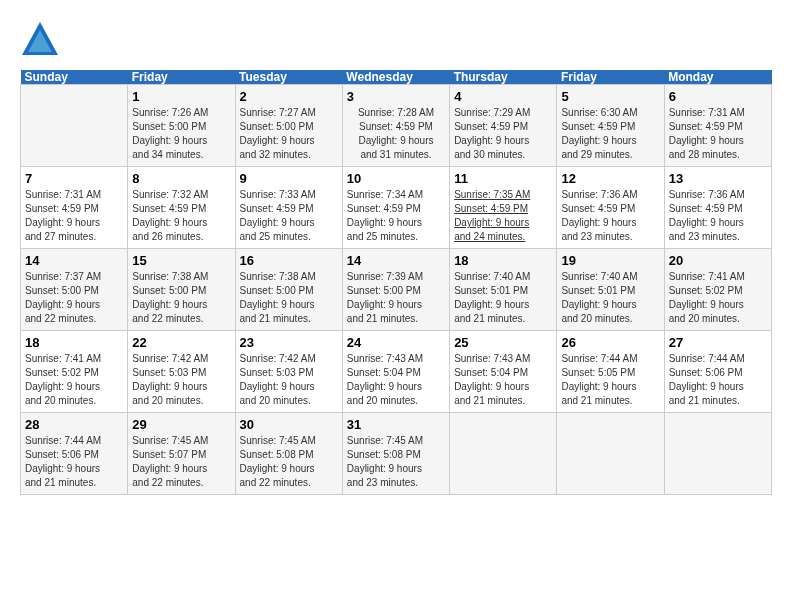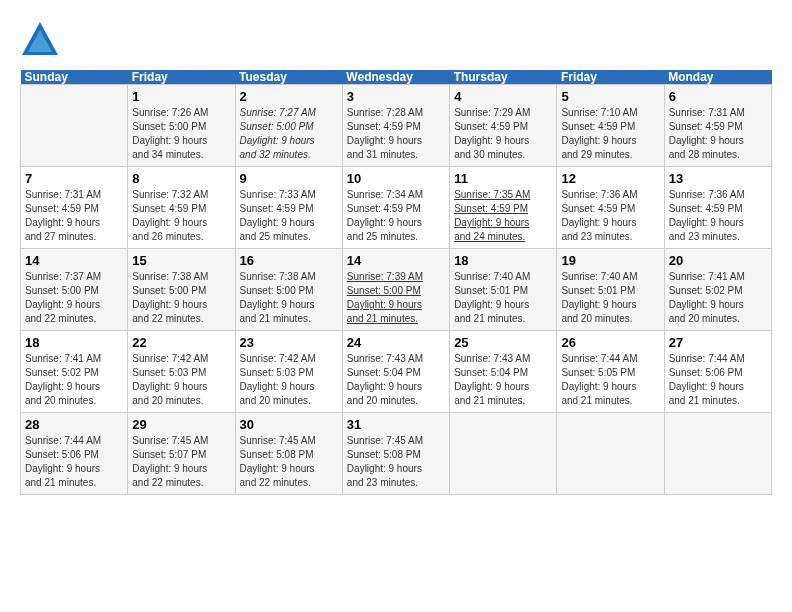--- a/index.html
+++ b/index.html
@@ -131,42 +131,42 @@
         <td class="empty-cell"></td>
         <td>
           <span class="day-number">1</span>
           <div class="day-info" style="white-space: pre-line;">Sunrise: 7:26 AM
 Sunset: 5:00 PM
 Daylight: 9 hours
 and 34 minutes.</div>
         </td>
         <td>
           <span class="day-number">2</span>
-          <div class="day-info" style="white-space: pre-line; font-style: italic;">Sunrise: 7:27 AM
+          <div class="day-info" style="white-space: pre-line;">Sunrise: 7:27 AM
 Sunset: 5:00 PM
 Daylight: 9 hours
 and 32 minutes.</div>
         </td>
         <td>
           <span class="day-number">3</span>
-          <div class="day-info" style="white-space: pre-line;">Sunrise: 7:28 AM
+          <div class="day-info" style="white-space: pre-line; text-align: center;">Sunrise: 7:28 AM
 Sunset: 4:59 PM
 Daylight: 9 hours
 and 31 minutes.</div>
         </td>
         <td>
           <span class="day-number">4</span>
           <div class="day-info" style="white-space: pre-line;">Sunrise: 7:29 AM
 Sunset: 4:59 PM
 Daylight: 9 hours
 and 30 minutes.</div>
         </td>
         <td>
           <span class="day-number">5</span>
-          <div class="day-info" style="white-space: pre-line;">Sunrise: 7:10 AM
+          <div class="day-info" style="white-space: pre-line;">Sunrise: 6:30 AM
 Sunset: 4:59 PM
 Daylight: 9 hours
 and 29 minutes.</div>
         </td>
         <td>
           <span class="day-number">6</span>
           <div class="day-info" style="white-space: pre-line;">Sunrise: 7:31 AM
 Sunset: 4:59 PM
 Daylight: 9 hours
 and 28 minutes.</div>
@@ -240,21 +240,21 @@
         </td>
         <td>
           <span class="day-number">16</span>
           <div class="day-info" style="white-space: pre-line;">Sunrise: 7:38 AM
 Sunset: 5:00 PM
 Daylight: 9 hours
 and 21 minutes.</div>
         </td>
         <td>
           <span class="day-number">14</span>
-          <div class="day-info" style="white-space: pre-line; text-decoration: underline;">Sunrise: 7:39 AM
+          <div class="day-info" style="white-space: pre-line;">Sunrise: 7:39 AM
 Sunset: 5:00 PM
 Daylight: 9 hours
 and 21 minutes.</div>
         </td>
         <td>
           <span class="day-number">18</span>
           <div class="day-info" style="white-space: pre-line;">Sunrise: 7:40 AM
 Sunset: 5:01 PM
 Daylight: 9 hours
 and 21 minutes.</div>

